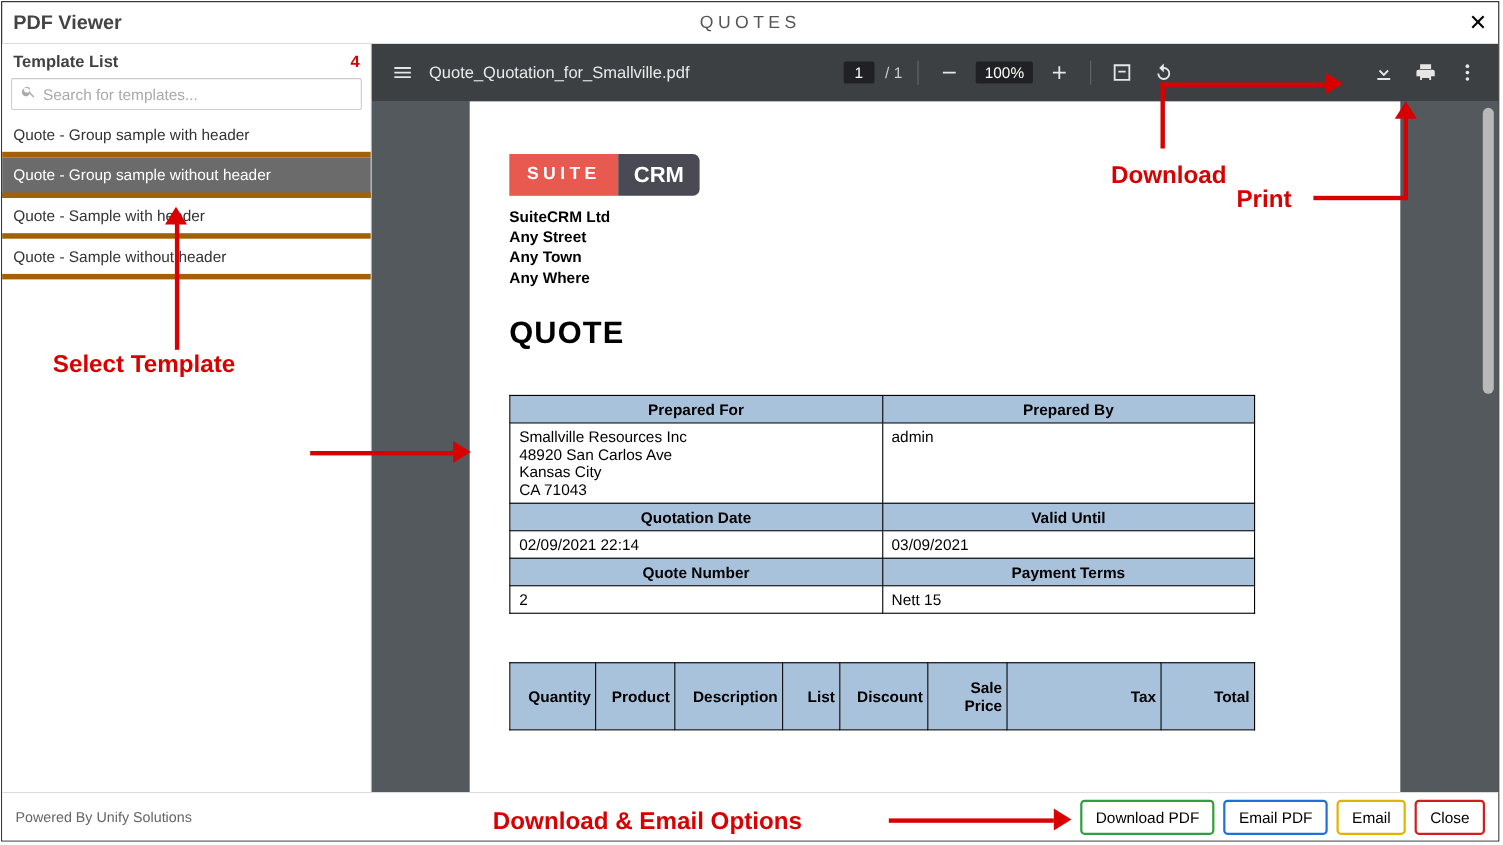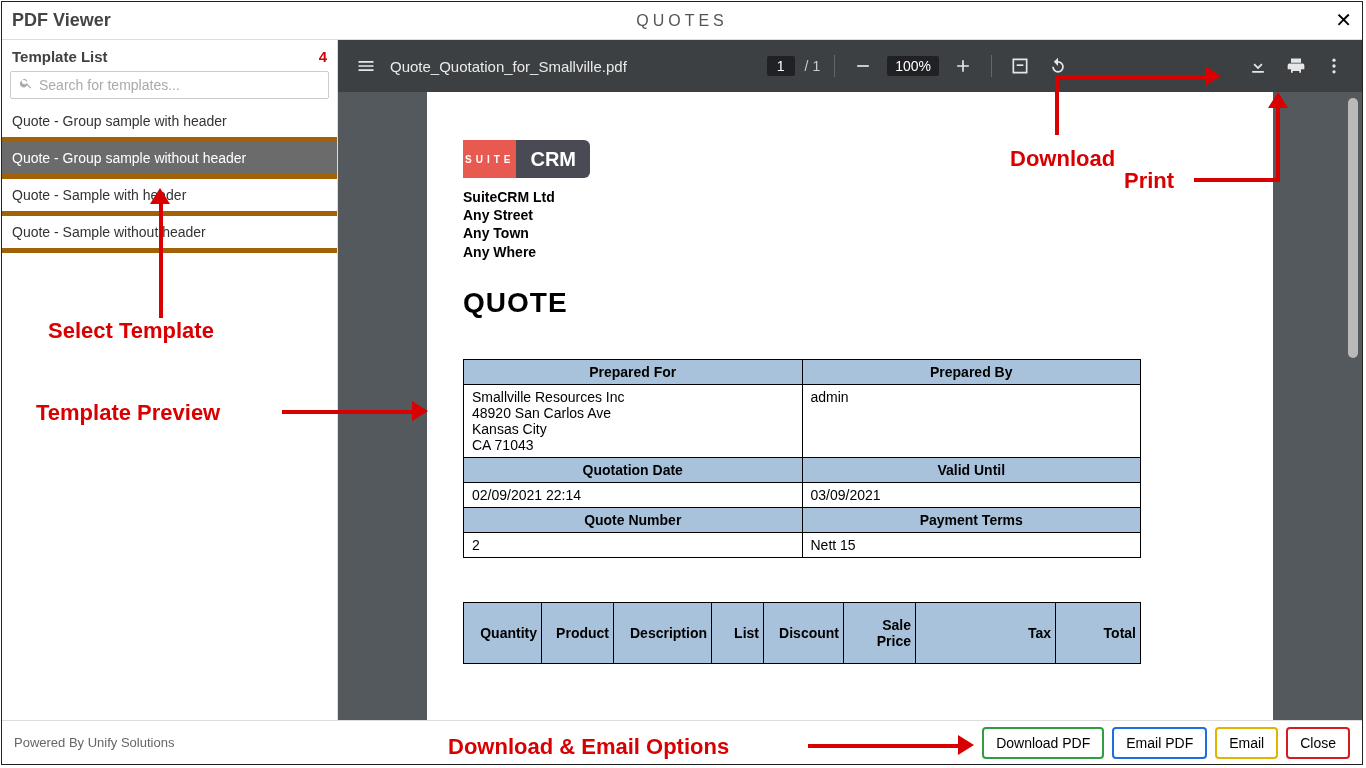--- a/index.html
+++ b/index.html
@@ -33,21 +33,21 @@
   .pagebox{background:#202124;color:#fff;padding:2px 10px;font-size:14px;border-radius:2px}
   .pageof{font-size:14px;color:#ccc}
   .zoombox{background:#202124;color:#fff;padding:2px 8px;font-size:14px;border-radius:2px}
   
   .viewport{flex:1;background:#54595e;overflow:hidden;position:relative;display:flex;justify-content:center}
   .scrollbar{position:absolute;right:2px;top:6px;bottom:6px;width:14px;background:transparent}
   .scrollbar .thumb{position:absolute;left:2px;right:2px;top:0;height:260px;background:#b9b9b9;border-radius:6px}
   .page{width:846px;background:#fff;margin-top:0;padding:48px 36px 0 36px;color:#000;font-family:Verdana,Arial,sans-serif}
   
   .logo{display:inline-flex;align-items:stretch;height:38px;margin-bottom:10px}
-  .logo .l1{background:#e85a4f;color:#fff;font-weight:700;letter-spacing:4px;padding:0 2px;display:flex;align-items:center;font-size:10px}
+  .logo .l1{background:#e85a4f;color:#fff;font-weight:700;letter-spacing:4px;padding:0 16px;display:flex;align-items:center;font-size:16px}
   .logo .l2{background:#4a4a55;color:#fff;font-weight:700;padding:0 14px;display:flex;align-items:center;font-size:20px;border-radius:0 6px 6px 0}
   .company{font-weight:700;font-size:14px;line-height:1.3;margin-bottom:26px}
   .qtitle{font-size:28px;font-weight:800;letter-spacing:1px;margin:14px 0 40px}
   table.meta{width:678px;border-collapse:collapse;border:1px solid #000}
   table.meta th{background:#a8c2dc;text-align:center;padding:4px 8px;border:1px solid #000;font-size:14px}
   table.meta td{padding:4px 8px;border:1px solid #000;font-size:14px;vertical-align:top}
   table.items{width:678px;border-collapse:collapse;border:1px solid #000;margin-top:44px}
   table.items th{background:#a8c2dc;text-align:right;padding:14px 4px;border:1px solid #000;font-size:14px;font-weight:700}
   
   .footer{height:44px;border-top:1px solid #ddd;display:flex;align-items:center;padding:16px 12px;background:#fff}
@@ -223,21 +223,20 @@
     <button class="btn green">Download PDF</button>
     <button class="btn blue">Email PDF</button>
     <button class="btn yellow">Email</button>
     <button class="btn red">Close</button>
   </div>
 
   <div class="ann" style="left:46px;top:316px">Select Template</div>
   <div class="arrow-line" style="left:157px;top:200px;width:4px;height:116px"></div>
   <div class="arrow-head" style="left:148px;top:186px;border-left:10px solid transparent;border-right:10px solid transparent;border-bottom:16px solid #d80000"></div>
 
-  <div class="ann" style="left:34px;top:398px">Template Preview</div>
   <div class="arrow-line" style="left:280px;top:408px;width:130px;height:4px"></div>
   <div class="arrow-head" style="left:410px;top:399px;border-top:10px solid transparent;border-bottom:10px solid transparent;border-left:16px solid #d80000"></div>
 
   <div class="ann" style="left:1008px;top:144px">Download</div>
   <div class="arrow-line" style="left:1053px;top:73px;width:150px;height:4px"></div>
   <div class="arrow-line" style="left:1053px;top:73px;width:4px;height:60px"></div>
   <div class="arrow-head" style="left:1203px;top:64px;border-top:10px solid transparent;border-bottom:10px solid transparent;border-left:16px solid #d80000"></div>
 
   <div class="ann" style="left:1122px;top:166px">Print</div>
   <div class="arrow-line" style="left:1192px;top:176px;width:84px;height:4px"></div>

